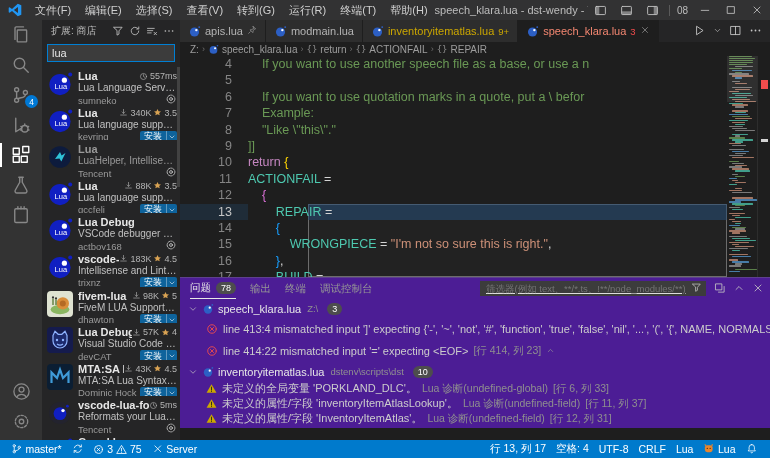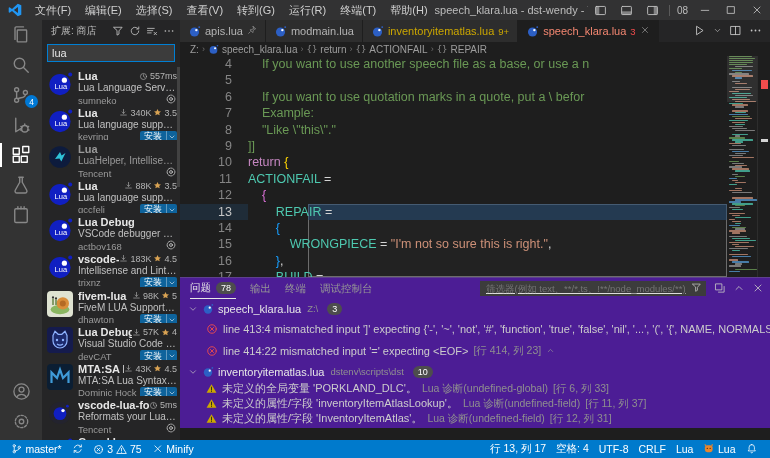--- a/index.html
+++ b/index.html
@@ -1145,21 +1145,21 @@
             </svg>
           </span>
           <span>75</span>
         </div>
         <div class="st-item">
           <span style="display: inline-flex; align-items: center;">
             <svg width="11.5" height="11.5" viewBox="0 0 16 16" fill="none" stroke="currentColor" stroke-width="1.1" stroke-linecap="round" stroke-linejoin="round">
               <path d="M4 4l8 8M12 4l-8 8"></path>
             </svg>
           </span>
-          <span>Minify</span>
+          <span>Server</span>
         </div>
       </div>
     <div id="sb-right">
         <div class="st-item">
           <span>行 13, 列 17</span>
         </div>
         <div class="st-item">
           <span>空格: 4</span>
         </div>
         <div class="st-item">

